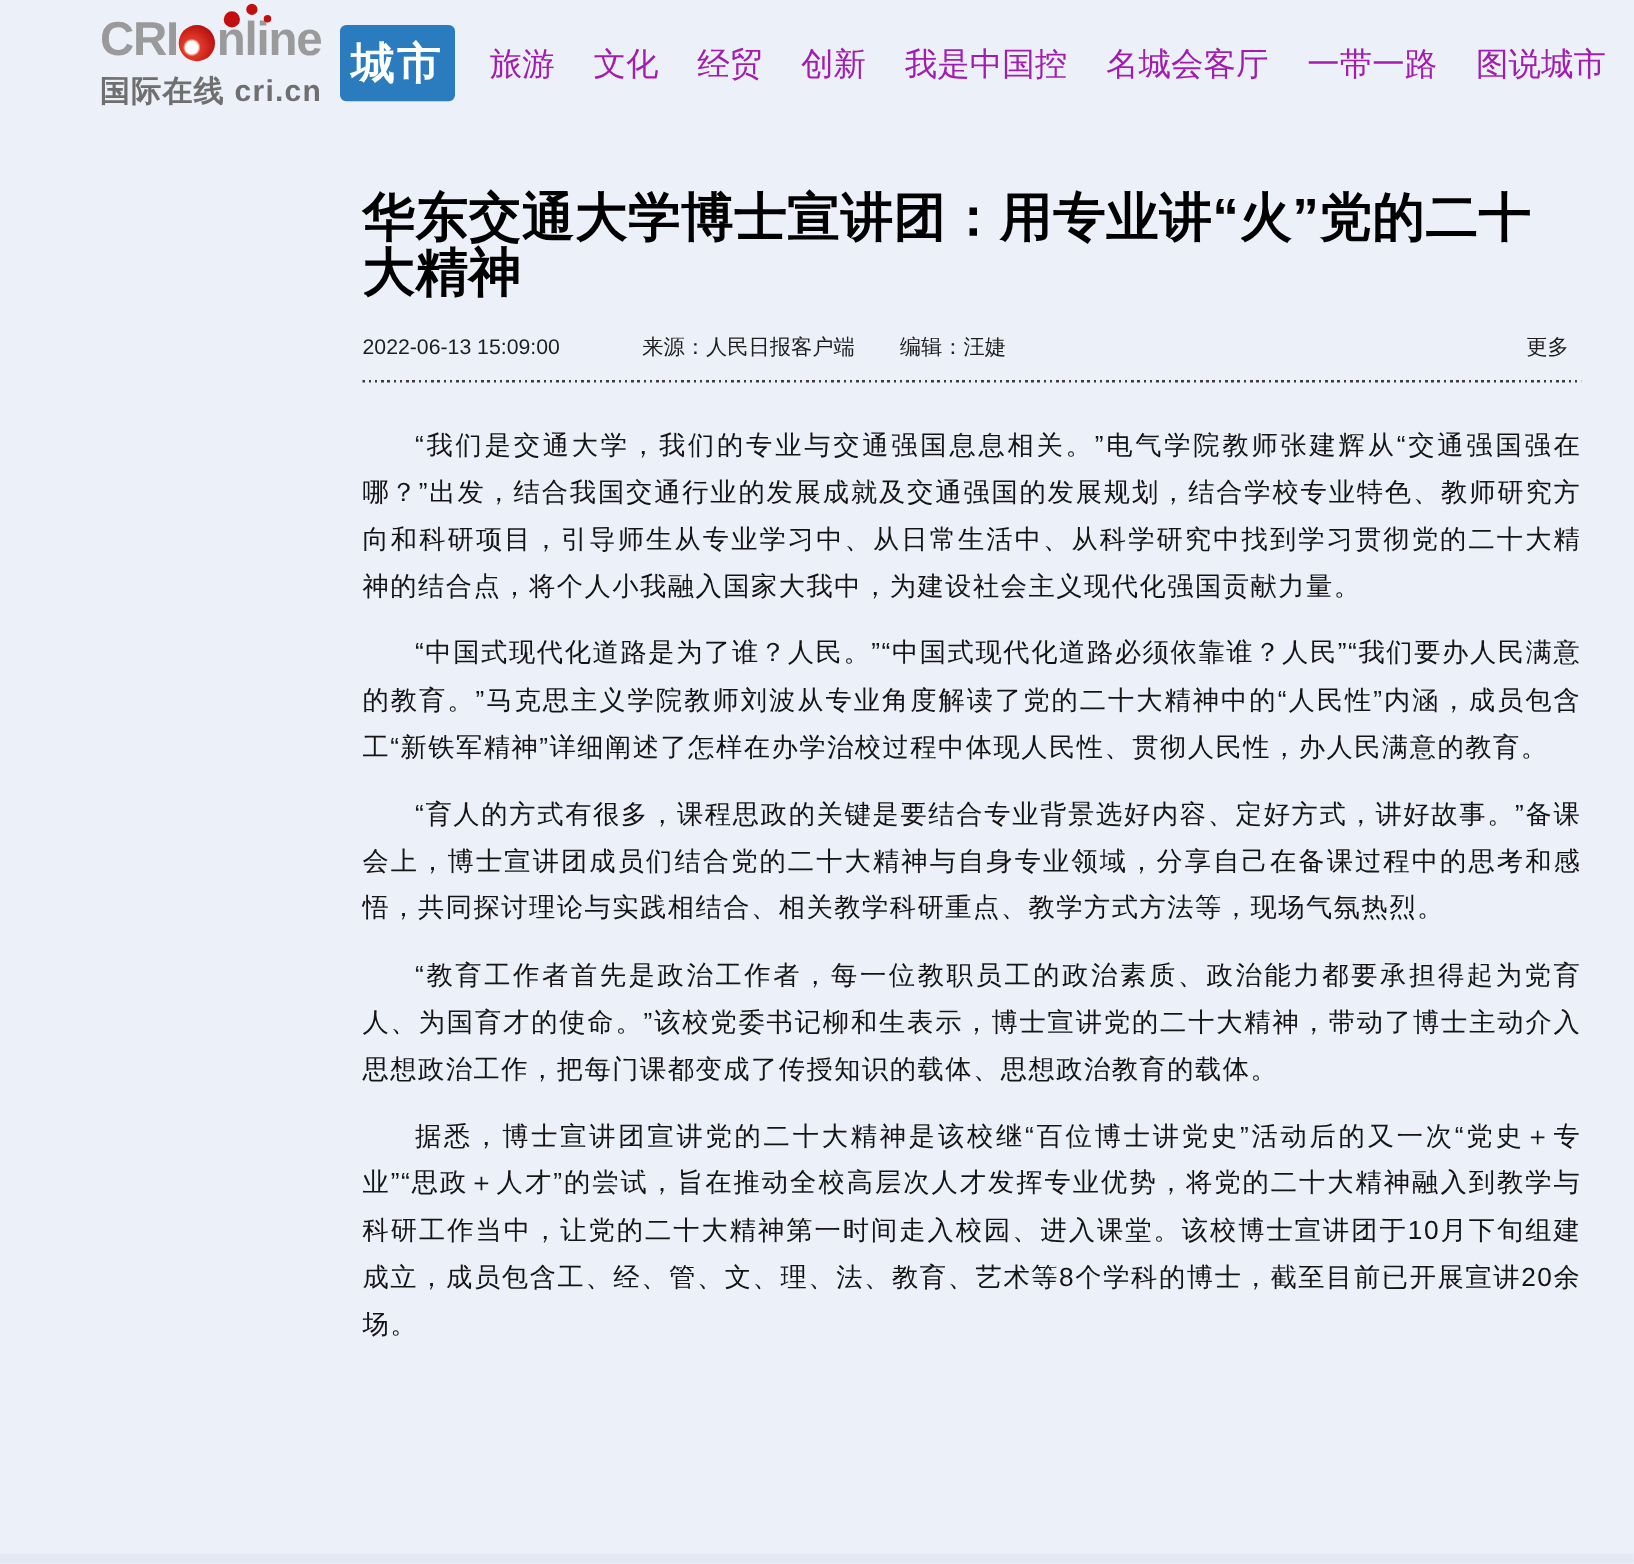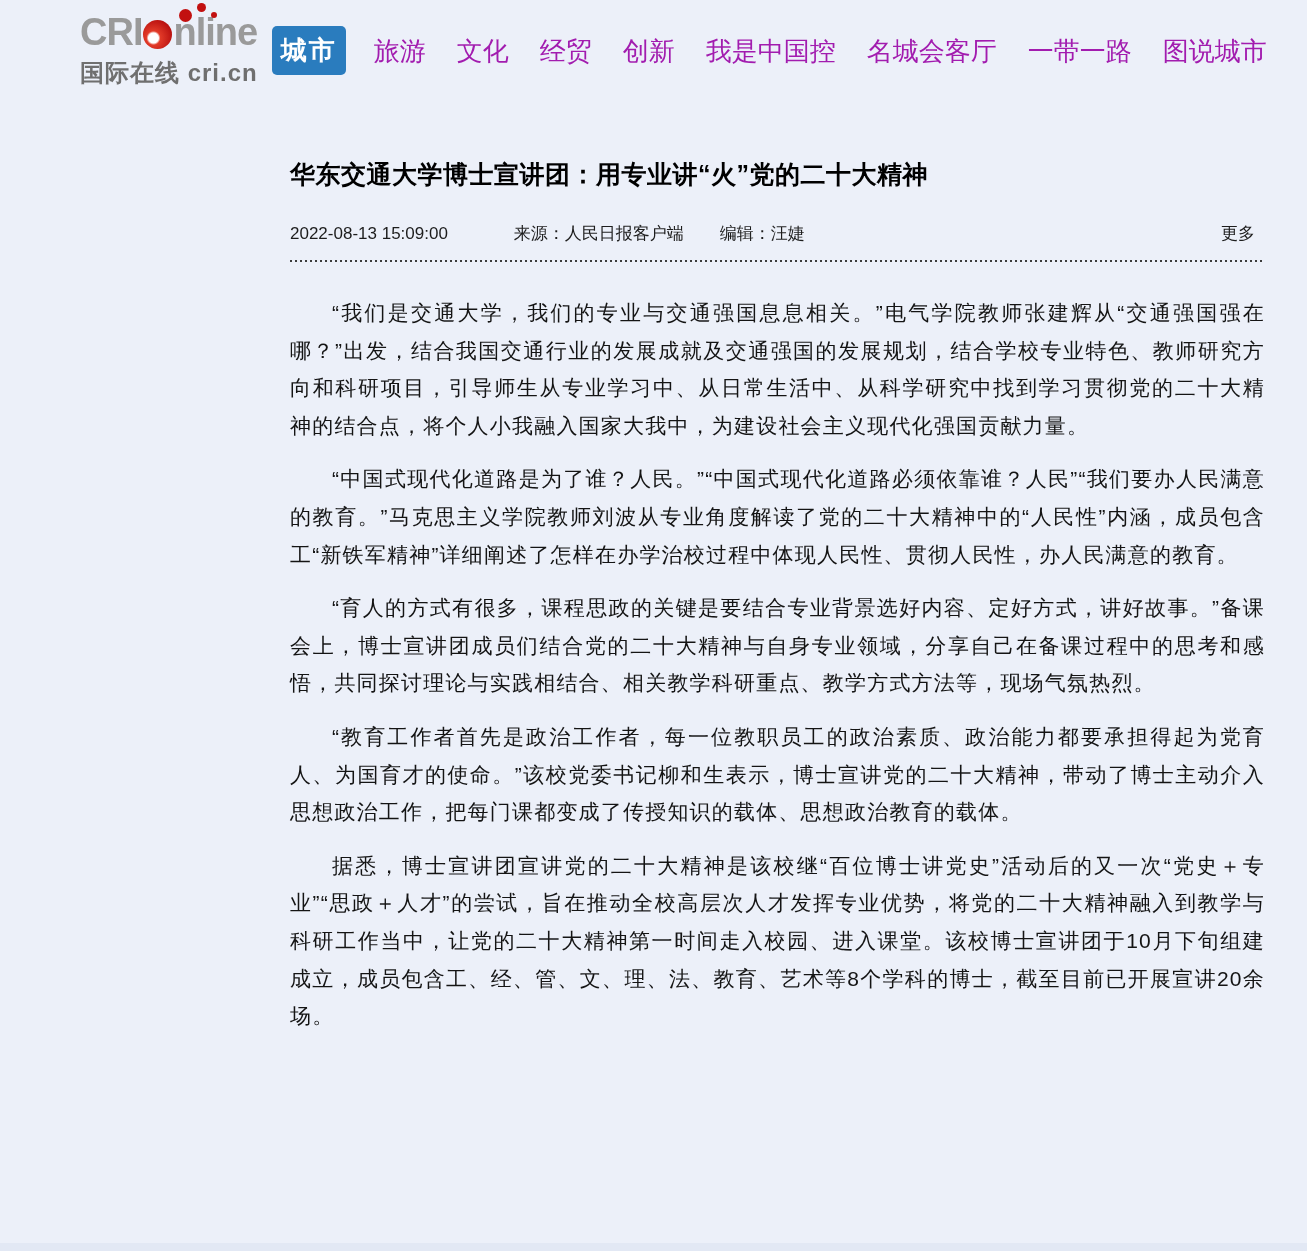--- a/index.html
+++ b/index.html
@@ -24,32 +24,32 @@
     width: 29px; height: 29px; border-radius: 50%; margin: 4px 1px 0;
     background: radial-gradient(circle at 36% 62%, #ffffff 0 5px, #e23a28 7px, #b50d0d 78%);
   }
   .logo-dot { position: absolute; border-radius: 50%; background: #c21010; }
   .logo-dot.d1 { width: 13px; height: 13px; left: 99px;  top: -3px; }
   .logo-dot.d2 { width: 9px;  height: 9px;  left: 117px; top: -9px; }
   .logo-dot.d3 { width: 6px;  height: 6px;  left: 131px; top: 0px;  }
   .logo-sub { font-size: 24px; font-weight: bold; color: #6f6f6f; margin-top: 3px; letter-spacing: 1px; }
   .channel-badge {
     background: #2a7cbe; color: #ffffff;
-    font-size: 26px; font-weight: bold; letter-spacing: 2px;
+    font-size: 35px; font-weight: bold; letter-spacing: 2px;
     padding: 7px 9px; border-radius: 5px; cursor: pointer;
   }
   .main-nav {
     display: flex; gap: 31px; margin-left: 28px; margin-top: 2px;
     font-size: 26px; color: #1b1b1b;
   }
   .nav-item { cursor: pointer; text-decoration: none; color: #a21caf; }
   
   .article-wrap { width: 975px; margin-left: 290px; }
   .article-title {
-    margin: 52px 0 0; font-size: 25px; line-height: 44px;
+    margin: 52px 0 0; font-size: 42px; line-height: 44px;
     font-weight: bold; color: #000000; letter-spacing: 0.5px;
   }
   .meta-row {
     display: flex; align-items: center; margin-top: 26px;
     font-size: 17px; color: #1d1d1d;
   }
   .meta-date   { margin-right: 66px; }
   .meta-source { margin-right: 36px; }
   .more-link   { margin-left: auto; padding-right: 10px; cursor: pointer; }
   .dotted-sep {
@@ -90,21 +90,21 @@
       <a class="nav-item">我是中国控</a>
       <a class="nav-item">名城会客厅</a>
       <a class="nav-item">一带一路</a>
       <a class="nav-item">图说城市</a>
     </nav>
 </header>
 
 <main class="article-wrap">
   <h1 class="article-title">华东交通大学博士宣讲团：用专业讲“火”党的二十大精神</h1>
   <div class="meta-row">
-    <span class="meta-date">2022-08-13 15:09:00</span>
+    <span class="meta-date">2022-06-13 15:09:00</span>
     <span class="meta-source">来源：人民日报客户端</span>
     <span class="meta-editor">编辑：汪婕</span>
     <span class="more-link">更多</span>
   </div>
   <div class="dotted-sep"></div>
   <div class="article-body">
       <p>“我们是交通大学，我们的专业与交通强国息息相关。”电气学院教师张建辉从“交通强国强在哪？”出发，结合我国交通行业的发展成就及交通强国的发展规划，结合学校专业特色、教师研究方向和科研项目，引导师生从专业学习中、从日常生活中、从科学研究中找到学习贯彻党的二十大精神的结合点，将个人小我融入国家大我中，为建设社会主义现代化强国贡献力量。</p>
       <p>“中国式现代化道路是为了谁？人民。”“中国式现代化道路必须依靠谁？人民”“我们要办人民满意的教育。”马克思主义学院教师刘波从专业角度解读了党的二十大精神中的“人民性”内涵，成员包含工“新铁军精神”详细阐述了怎样在办学治校过程中体现人民性、贯彻人民性，办人民满意的教育。</p>
       <p>“育人的方式有很多，课程思政的关键是要结合专业背景选好内容、定好方式，讲好故事。”备课会上，博士宣讲团成员们结合党的二十大精神与自身专业领域，分享自己在备课过程中的思考和感悟，共同探讨理论与实践相结合、相关教学科研重点、教学方式方法等，现场气氛热烈。</p>
       <p>“教育工作者首先是政治工作者，每一位教职员工的政治素质、政治能力都要承担得起为党育人、为国育才的使命。”该校党委书记柳和生表示，博士宣讲党的二十大精神，带动了博士主动介入思想政治工作，把每门课都变成了传授知识的载体、思想政治教育的载体。</p>

